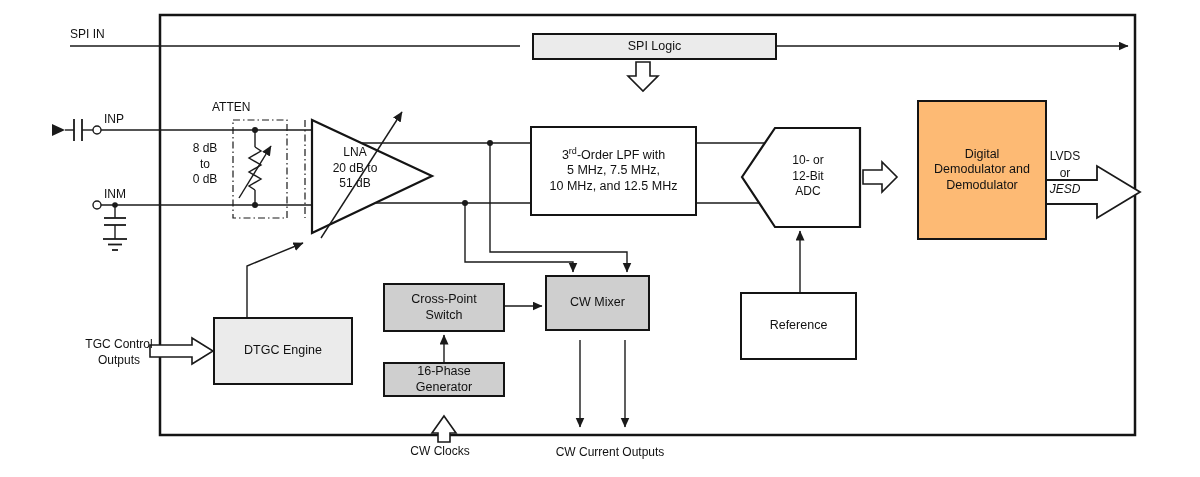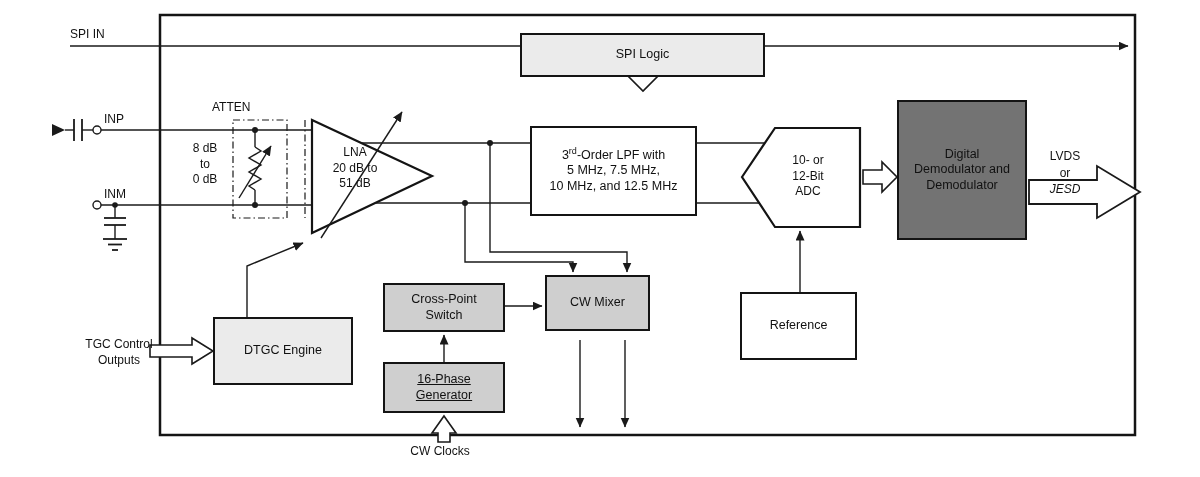--- a/index.html
+++ b/index.html
@@ -11,21 +11,21 @@
   .stage { position:absolute; left:0; top:0; width:1200px; height:477px; }
   svg.wires { position:absolute; left:0; top:0; }
   .blk {
     position:absolute; display:flex; flex-direction:column;
     align-items:center; justify-content:center; text-align:center;
     font-size:12.5px; line-height:15.5px;
     border:2px solid #141414; background:#fff;
   }
   .blk.light { background:#ebebeb; }
   .blk.mid   { background:#cfcfcf; }
-  .blk.thick { border-width:2.5px; background:#737373; }
+  .blk.thick { border-width:2.5px; background:#fdba74;margin-left:20px; }
   .lbl {
     position:absolute; font-size:12px; line-height:15.5px;
     white-space:nowrap; color:#111;
   }
   .lbl.center { text-align:center; white-space:normal; }
   .it { font-style:italic; }
   .sup { font-size:9px; vertical-align:super; line-height:0; }
 </style>
 </head>
 <body>
@@ -101,21 +101,21 @@
     <polygon points="444,416 456,433 450,433 450,442 438,442 438,433 432,433" fill="#ffffff" stroke="#1a1a1a" stroke-width="1.6"></polygon>
 
     <line x1="580" y1="340" x2="580" y2="427" stroke="#1a1a1a" stroke-width="1.4" marker-end="url(#arr)"></line>
     <line x1="625" y1="340" x2="625" y2="427" stroke="#1a1a1a" stroke-width="1.4" marker-end="url(#arr)"></line>
 
     <polygon points="150,345 192,345 192,338 213,351 192,364 192,357 150,357" fill="#ffffff" stroke="#1a1a1a" stroke-width="1.6"></polygon>
 
     <polygon points="1029,180 1097,180 1097,166 1140,192 1097,218 1097,204 1029,204" fill="#ffffff" stroke="#1a1a1a" stroke-width="1.8"></polygon>
   </svg>
 
-  <div class="blk light" style="left:520px; top:33px; width:245px; height:44px;">
+  <div class="blk light" style="left:532px; top:33px; width:245px; height:27px;">
     <div>SPI Logic</div>
   </div>
 
   <div class="blk" style="left:530px; top:126px; width:167px; height:90px;">
     <div><span>3</span><span class="sup">rd</span><span>-Order LPF with</span></div>
     <div>5 MHz, 7.5 MHz,</div>
     <div>10 MHz, and 12.5 MHz</div>
   </div>
 
   <div class="blk thick" style="left:897px; top:100px; width:130px; height:140px;">
@@ -130,21 +130,21 @@
 
   <div class="blk light" style="left:213px; top:317px; width:140px; height:68px;text-align:right;">
     <div>DTGC Engine</div>
   </div>
 
   <div class="blk mid" style="left:383px; top:283px; width:122px; height:49px;">
     <div>Cross-Point</div>
     <div>Switch</div>
   </div>
 
-  <div class="blk mid" style="left:383px; top:362px; width:122px; height:51px;text-decoration:underline;">
+  <div class="blk mid" style="left:383px; top:362px; width:122px; height:35px;">
     <div>16-Phase</div>
     <div>Generator</div>
   </div>
 
   <div class="blk mid" style="left:545px; top:275px; width:105px; height:56px;">
     <div>CW Mixer</div>
   </div>
 
   <div class="lbl center" style="left:314px; top:145px; width:82px;">
     <div>LNA</div>
@@ -172,20 +172,21 @@
     <div>0 dB</div>
   </div>
 
   <div class="lbl center" style="left:68px; top:337px; width:84px;margin-left:9px;">
     <div>TGC Control</div>
     <div>Outputs</div>
   </div>
 
   <div class="lbl center" style="left:395px; top:444px; width:90px;">CW Clocks</div>
 
+  <div class="lbl center" style="left:535px; top:445px; width:150px;">CW Current Outputs</div>
 
   <div class="lbl center" style="left:1037px; top:148px; width:56px; line-height:16.5px;">
     <div>LVDS</div>
     <div>or</div>
     <div class="it">JESD</div>
   </div>
 
 </div>
 
 </body></html>

